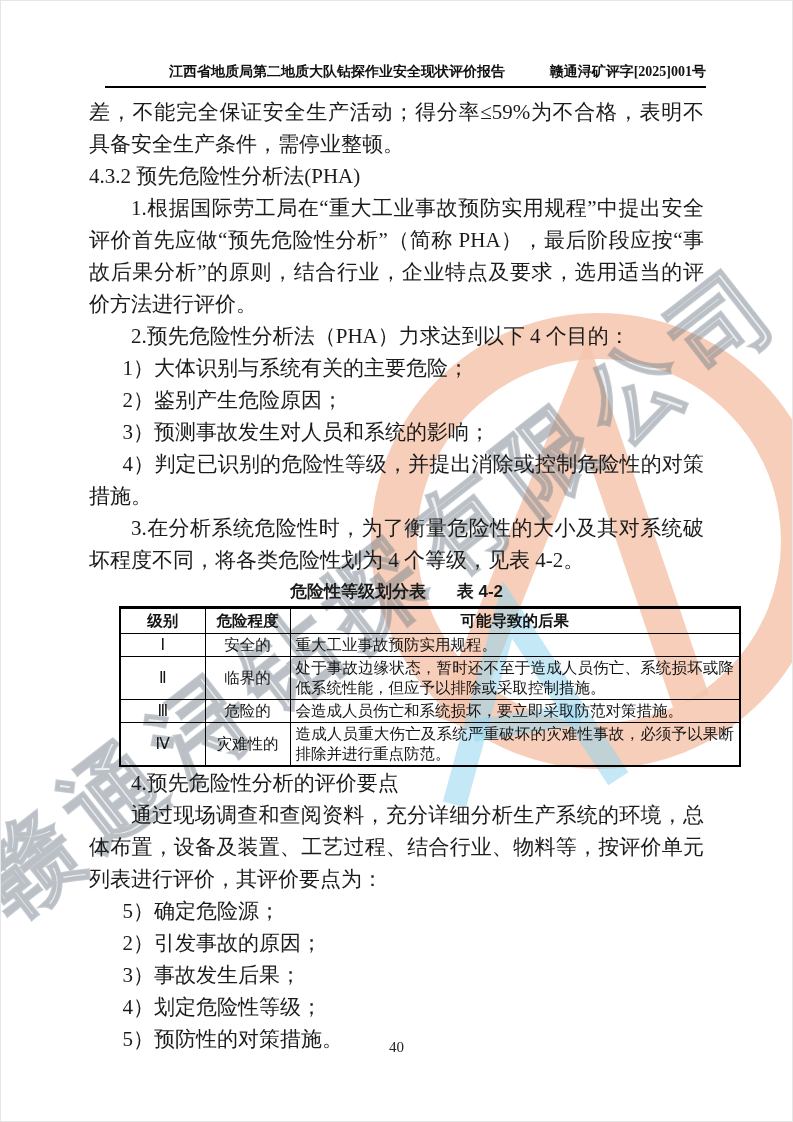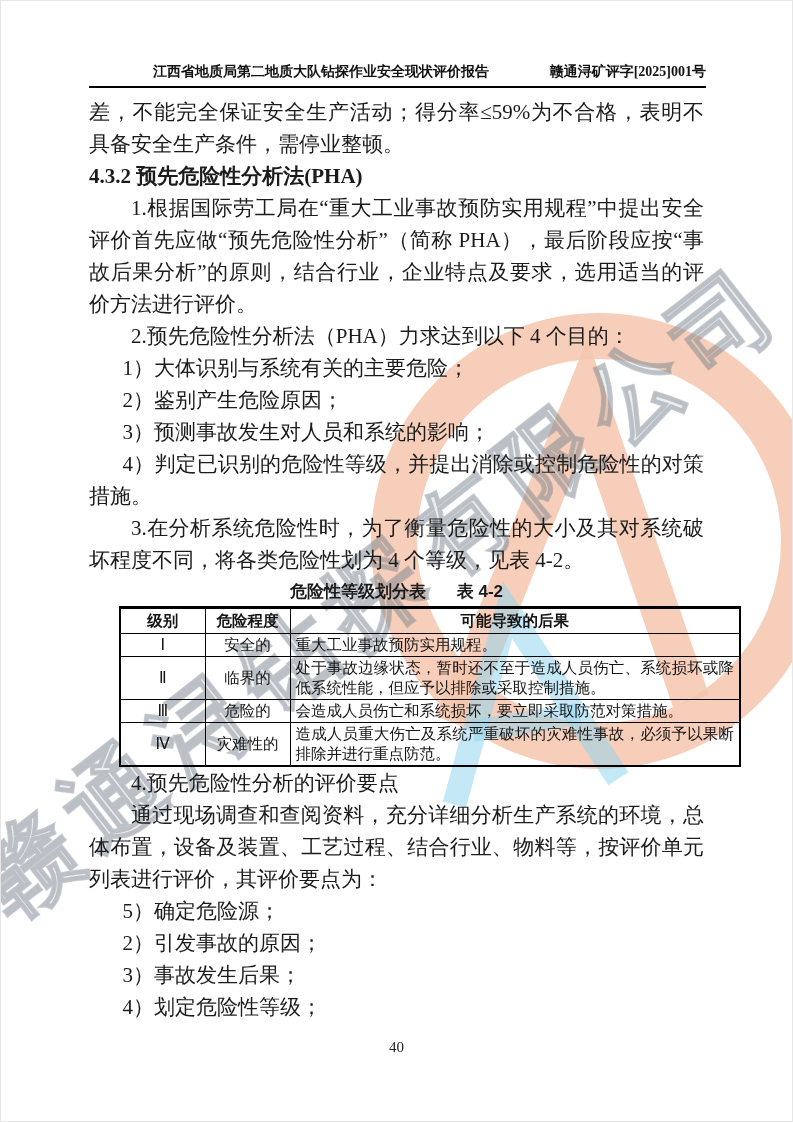--- a/index.html
+++ b/index.html
@@ -25,38 +25,38 @@
     font-size:96px;
     font-weight:bold;
     letter-spacing:14px;
     color:rgba(128,140,150,0.16);
     -webkit-text-stroke:2px rgba(118,132,143,0.42);
     white-space:nowrap;
   }
   
   .hdr{
     position:absolute;z-index:2;
-    left:88px;right:86px;top:62px;
+    left:104px;right:86px;top:62px;
     display:flex;justify-content:space-between;align-items:flex-end;
     border-bottom:2.5px solid #000;
     padding-bottom:5px;
     font-size:14px;font-weight:bold;color:#111;gap:12px;
   }
   .hdr-left{padding-left:64px;}
   
   .content{
     position:absolute;z-index:1;
     left:88px;right:88px;top:95px;
     font-size:21px;line-height:32px;
     text-align:justify;
   }
   .content p{margin:0;}
   .p-ind{text-indent:2em;}
   .p-li{text-indent:1.6em;}
-  .h-sec{font-weight:bold;}
+  .h-sec{font-weight:normal;}
   
   .tbl-title{
     margin:5px 0 3px 0;
     text-align:center;
     font-weight:bold;
     font-size:17px;line-height:22px;
     font-family:"Liberation Sans","DejaVu Sans",sans-serif;
   }
   .tbl-title .tag{margin-left:26px;}
   table.grade{
@@ -158,16 +158,17 @@
       </tr>
     </tbody>
       </table>
 
     <p class="p-ind">4.预先危险性分析的评价要点</p>
     <p class="p-ind">通过现场调查和查阅资料，充分详细分析生产系统的环境，总体布置，设备及装置、工艺过程、结合行业、物料等，按评价单元列表进行评价，其评价要点为：</p>
     <p class="p-li">5）确定危险源；</p>
     <p class="p-li">2）引发事故的原因；</p>
     <p class="p-li">3）事故发生后果；</p>
     <p class="p-li">4）划定危险性等级；</p>
+    <p class="p-li">5）预防性的对策措施。</p>
   </div>
 
   <div class="footer">40</div>
 </div>
 
 </body></html>

